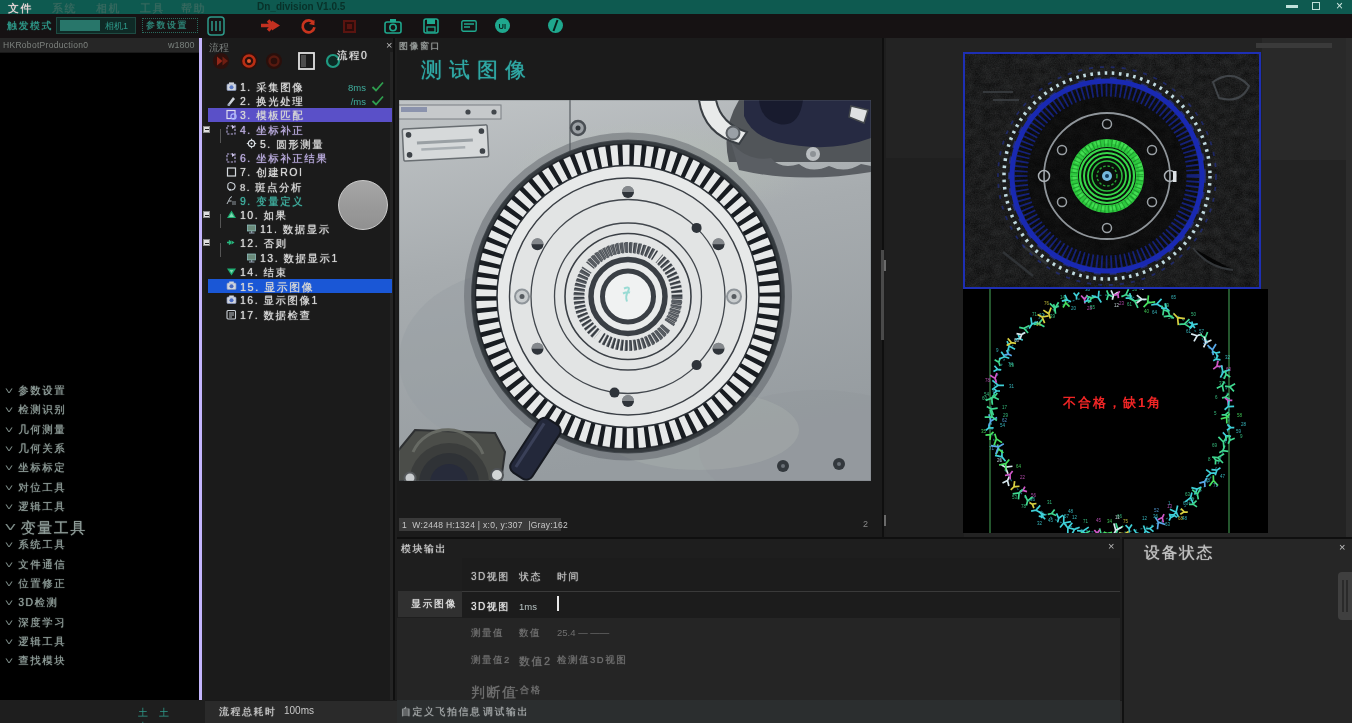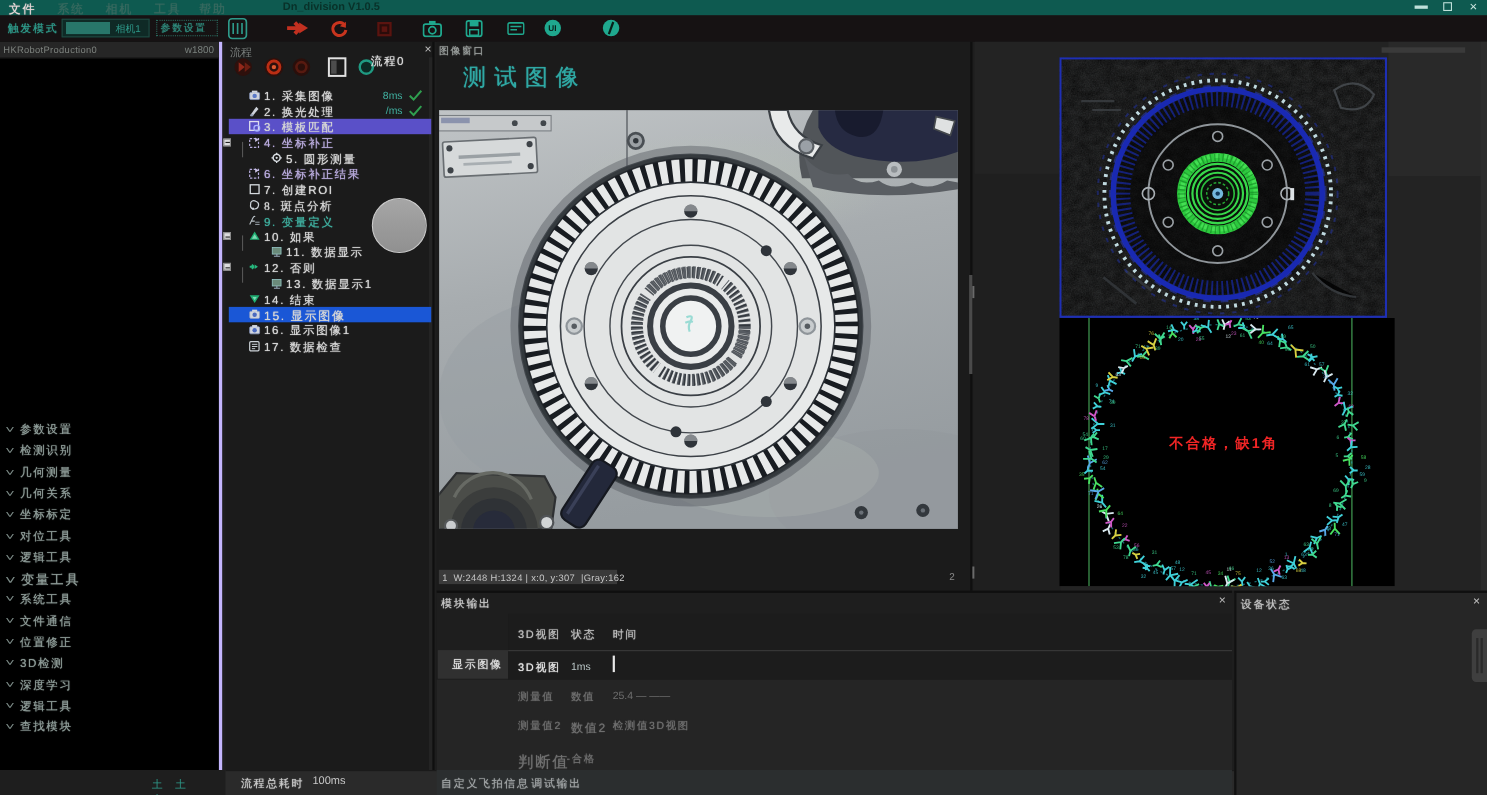--- a/index.html
+++ b/index.html
@@ -72,21 +72,21 @@
     <div class="abs" style="left:3px;top:2px;font-size:8.5px;color:#7e837f;letter-spacing:.3px">HKRobotProduction0</div>
     <div class="abs" style="left:168px;top:2px;font-size:9px;color:#79807d">w1800</div>
   </div>
   <div style="position:absolute;left:6px;top:346px;width:190px;height:14px;color:#8d9b97;font-size:10.5px"><span style="display:inline-block;transform:scale(1.4,.9);margin-right:6px;color:#7b8a86">˅</span><span class="cjk">参数设置</span></div>
 <div style="position:absolute;left:6px;top:365px;width:190px;height:14px;color:#8d9b97;font-size:10.5px"><span style="display:inline-block;transform:scale(1.4,.9);margin-right:6px;color:#7b8a86">˅</span><span class="cjk">检测识别</span></div>
 <div style="position:absolute;left:6px;top:385px;width:190px;height:14px;color:#8d9b97;font-size:10.5px"><span style="display:inline-block;transform:scale(1.4,.9);margin-right:6px;color:#7b8a86">˅</span><span class="cjk">几何测量</span></div>
 <div style="position:absolute;left:6px;top:404px;width:190px;height:14px;color:#8d9b97;font-size:10.5px"><span style="display:inline-block;transform:scale(1.4,.9);margin-right:6px;color:#7b8a86">˅</span><span class="cjk">几何关系</span></div>
 <div style="position:absolute;left:6px;top:423px;width:190px;height:14px;color:#8d9b97;font-size:10.5px"><span style="display:inline-block;transform:scale(1.4,.9);margin-right:6px;color:#7b8a86">˅</span><span class="cjk">坐标标定</span></div>
 <div style="position:absolute;left:6px;top:443px;width:190px;height:14px;color:#8d9b97;font-size:10.5px"><span style="display:inline-block;transform:scale(1.4,.9);margin-right:6px;color:#7b8a86">˅</span><span class="cjk">对位工具</span></div>
 <div style="position:absolute;left:6px;top:462px;width:190px;height:14px;color:#8d9b97;font-size:10.5px"><span style="display:inline-block;transform:scale(1.4,.9);margin-right:6px;color:#7b8a86">˅</span><span class="cjk">逻辑工具</span></div>
-<div style="position:absolute;left:6px;top:481px;width:190px;height:14px;color:#8d9b97;font-size:12px"><span style="display:inline-block;transform:scale(1.4,.9);margin-right:6px;color:#7b8a86">˅</span><span class="cjk">变量工具</span></div>
+<div style="position:absolute;left:6px;top:481px;width:190px;height:14px;color:#8d9b97;font-size:15px"><span style="display:inline-block;transform:scale(1.4,.9);margin-right:6px;color:#7b8a86">˅</span><span class="cjk">变量工具</span></div>
 <div style="position:absolute;left:6px;top:500px;width:190px;height:14px;color:#8d9b97;font-size:10.5px"><span style="display:inline-block;transform:scale(1.4,.9);margin-right:6px;color:#7b8a86">˅</span><span class="cjk">系统工具</span></div>
 <div style="position:absolute;left:6px;top:520px;width:190px;height:14px;color:#8d9b97;font-size:10.5px"><span style="display:inline-block;transform:scale(1.4,.9);margin-right:6px;color:#7b8a86">˅</span><span class="cjk">文件通信</span></div>
 <div style="position:absolute;left:6px;top:539px;width:190px;height:14px;color:#8d9b97;font-size:10.5px"><span style="display:inline-block;transform:scale(1.4,.9);margin-right:6px;color:#7b8a86">˅</span><span class="cjk">位置修正</span></div>
 <div style="position:absolute;left:6px;top:558px;width:190px;height:14px;color:#8d9b97;font-size:10.5px"><span style="display:inline-block;transform:scale(1.4,.9);margin-right:6px;color:#7b8a86">˅</span><span class="cjk">3D检测</span></div>
 <div style="position:absolute;left:6px;top:578px;width:190px;height:14px;color:#8d9b97;font-size:10.5px"><span style="display:inline-block;transform:scale(1.4,.9);margin-right:6px;color:#7b8a86">˅</span><span class="cjk">深度学习</span></div>
 <div style="position:absolute;left:6px;top:597px;width:190px;height:14px;color:#8d9b97;font-size:10.5px"><span style="display:inline-block;transform:scale(1.4,.9);margin-right:6px;color:#7b8a86">˅</span><span class="cjk">逻辑工具</span></div>
 <div style="position:absolute;left:6px;top:616px;width:190px;height:14px;color:#8d9b97;font-size:10.5px"><span style="display:inline-block;transform:scale(1.4,.9);margin-right:6px;color:#7b8a86">˅</span><span class="cjk">查找模块</span></div>
   <div class="abs" style="left:138px;top:668px;width:60px;height:12px;color:#2e9a8a;font-size:10px;letter-spacing:11px">土土土</div>
 </div>
 
@@ -884,21 +884,21 @@
   <div class="abs cjk" style="left:160px;top:115px;font-size:9.5px;color:#6f6f6f;filter:blur(.4px)">检测值3D视图</div>
   <div class="abs cjk" style="left:74px;top:145px;font-size:14px;color:#6f6f6f;filter:blur(.4px)">判断值</div>
   <div class="abs cjk" style="left:118px;top:145px;font-size:9.5px;color:#6f6f6f;filter:blur(.4px)">-合格</div>
 </div>
 <div class="abs" style="left:397px;top:700px;width:723px;height:23px;background:#2b2e2f">
   <div class="abs cjk" style="left:4px;top:5px;font-size:10px;color:#9fa3a4">自定义飞拍信息</div>
   <div class="abs cjk" style="left:86px;top:5px;font-size:10px;color:#9fa3a4">调试输出</div>
 </div>
 
 <div class="abs" style="left:1122px;top:537px;width:230px;height:186px;background:#262626;border-left:2px solid #111;border-top:2px solid #0f0f0f">
-  <div class="abs cjk" style="left:4px;top:4px;font-size:10px;color:#c0c0c0">设备状态</div>
+  <div class="abs cjk" style="left:20px;top:4px;font-size:16px;color:#c0c0c0">设备状态</div>
   <div class="abs" style="left:215px;top:2px;font-size:11px;color:#c0c0c0">×</div>
   <div class="abs" style="left:214px;top:33px;width:17px;height:48px;background:#3f3f3f;border-radius:4px 0 0 4px">
     <div class="abs" style="left:4px;top:8px;width:1.5px;height:32px;background:#2a2a2a"></div>
     <div class="abs" style="left:8px;top:8px;width:1.5px;height:32px;background:#2a2a2a"></div>
   </div>
 </div>
 <svg class="abs" style="left:963px;top:52px;pointer-events:none" width="0" height="0">
     <defs>
 <filter id="noiseA" x="0" y="0" width="1" height="1">
         <feTurbulence type="fractalNoise" baseFrequency="0.8" numOctaves="3"></feTurbulence>

